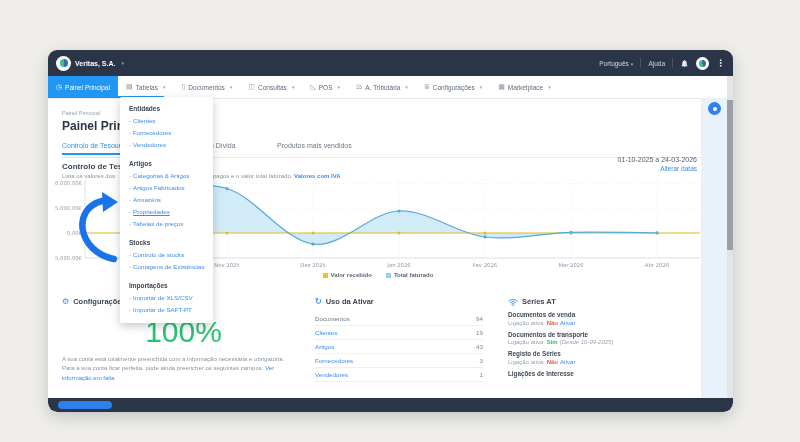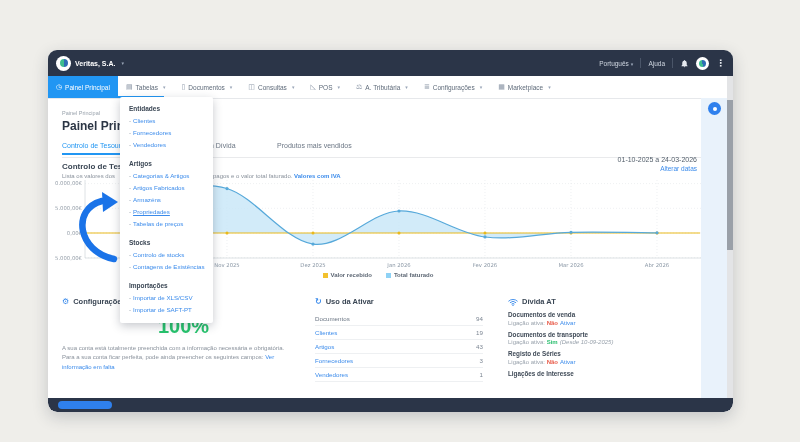--- a/index.html
+++ b/index.html
@@ -41,21 +41,21 @@
   .alterar{font-size:6.5px;color:#3b8beb;margin-top:2px;}
   
   .chart{position:absolute;left:7px;top:128px;}
   .legend{position:absolute;left:0;top:222px;width:660px;display:flex;justify-content:center;gap:14px;}
   .legend-item{display:flex;align-items:center;gap:3px;font-size:6px;color:#5d6774;font-weight:bold;}
   .legend-sq{width:5px;height:5px;}
   
   .widget-h{display:flex;align-items:center;gap:4px;font-size:7.5px;font-weight:bold;color:#3a4654;}
   .widget-h .wicon{color:#3b8beb;font-size:8px;}
   .w-config{position:absolute;left:14px;top:247px;width:243px;}
-  .pct{font-size:20px;color:#27c46d;text-align:center;margin-top:9px;font-weight:bold;}
+  .pct{font-size:30px;color:#27c46d;text-align:center;margin-top:9px;font-weight:normal;}
   .config-text{font-size:6px;color:#8a929c;line-height:1.55;margin-top:6px;}
   .config-text a{color:#3b8beb;text-decoration:none;}
   .w-usage{position:absolute;left:267px;top:247px;width:168px;}
   .usage-rows{margin-top:6px;}
   .usage-row{display:flex;justify-content:space-between;font-size:6.2px;color:#6b7684;
     padding:3px 0;border-bottom:1px solid #eef0f2;}
   .usage-row .lbl.link{color:#3b8beb;}
   .usage-row .val{color:#7b8592;}
   .w-at{position:absolute;left:460px;top:247px;width:200px;}
   .at-entry{margin-top:5px;}
@@ -271,21 +271,21 @@
           </div>
         </div>
     </div>
 
     <div class="w-at">
       <div class="widget-h">
         <svg width="10" height="8" viewBox="0 0 16 13">
           <path d="M1 5 a10 10 0 0 1 14 0 M3.5 7.3 a6.5 6.5 0 0 1 9 0 M6 9.6 a3 3 0 0 1 4 0" fill="none" stroke="#3b8beb" stroke-width="1.5" stroke-linecap="round"></path>
           <circle cx="8" cy="11.6" r="1.2" fill="#3b8beb"></circle>
         </svg>
-        <span>Dívida AT</span>
+        <span>Séries AT</span>
       </div>
       <div id="at-entries">
           <div class="at-entry">
             <div class="at-title">Documentos de venda</div>
             <div class="at-status"><span>Ligação ativa: </span><span class="st-no">Não</span><span class="st-action">Ativar</span></div>
           </div>
           <div class="at-entry">
             <div class="at-title">Documentos de transporte</div>
             <div class="at-status"><span>Ligação ativa: </span><span class="st-yes">Sim</span><span class="st-note">(Desde 10-09-2025)</span></div>
           </div>

